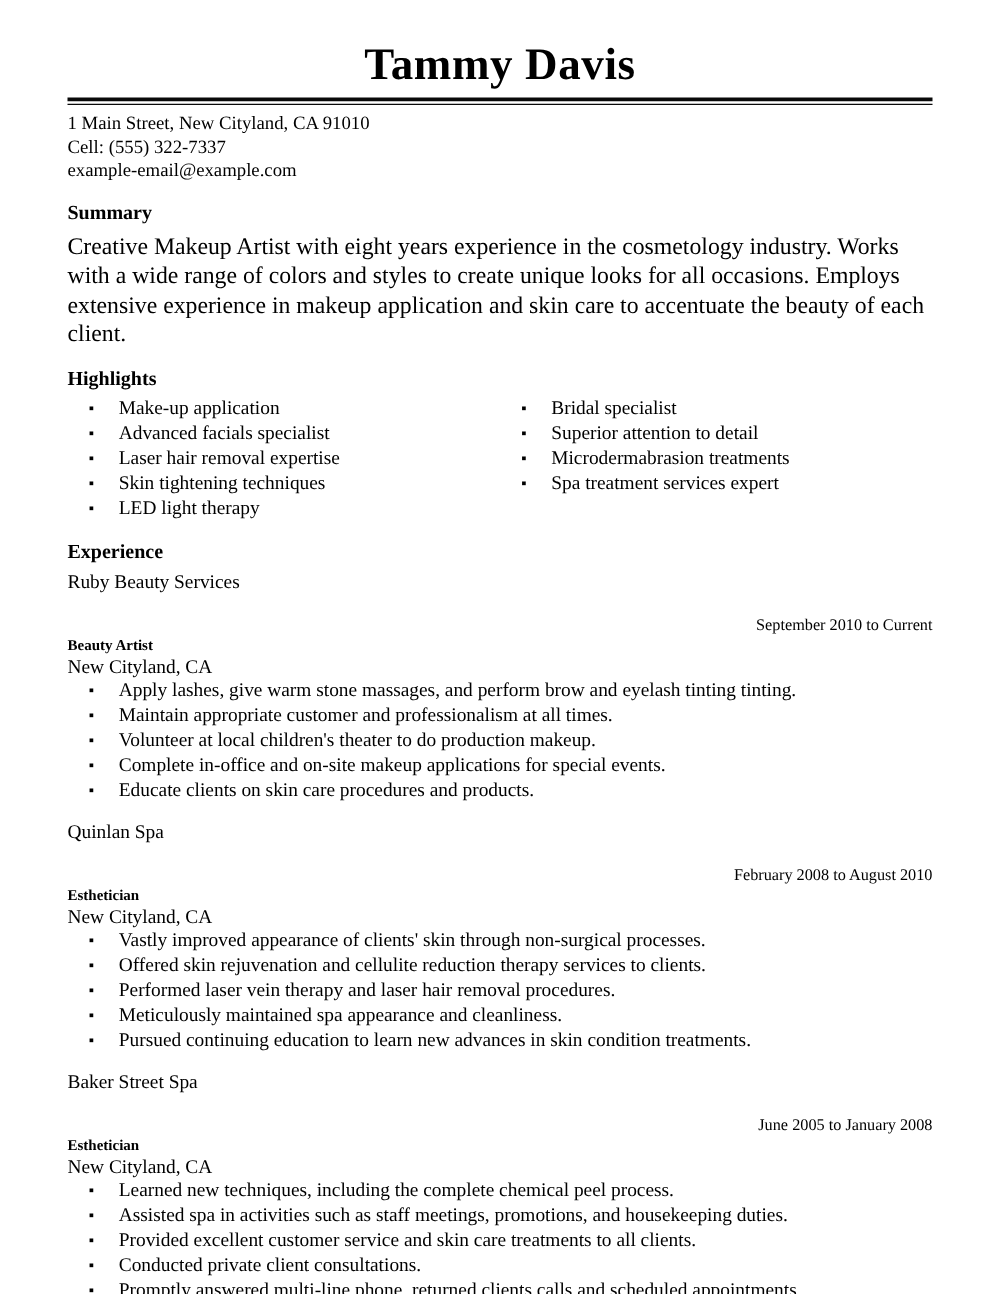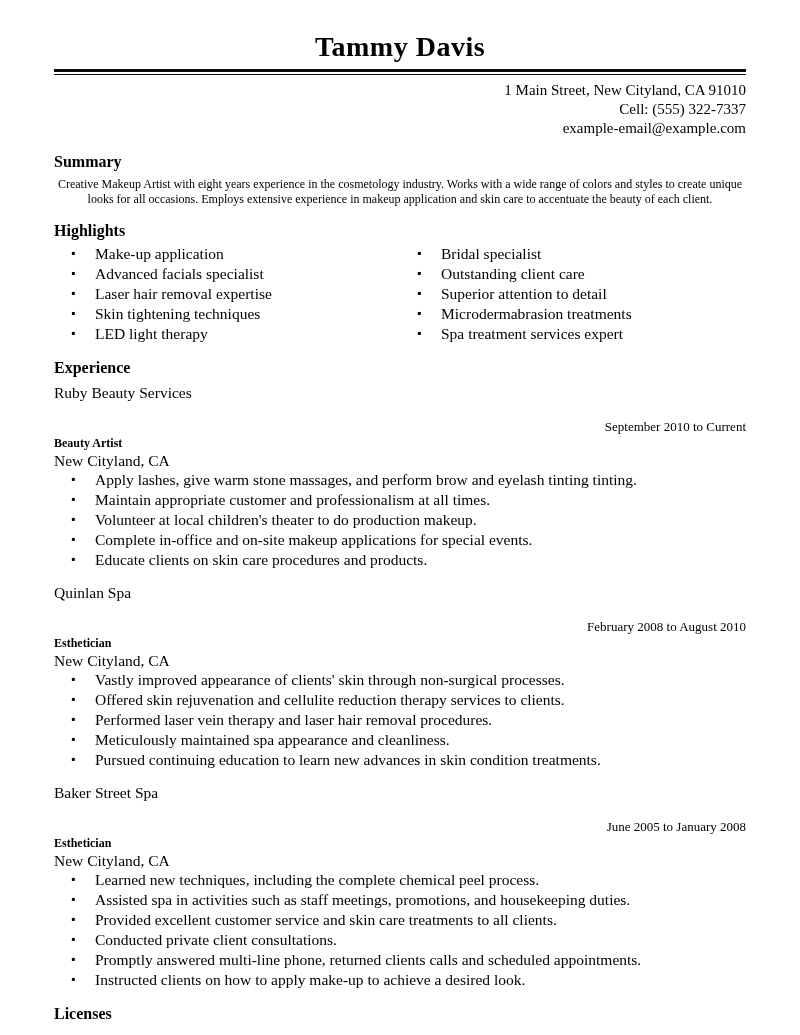--- a/index.html
+++ b/index.html
@@ -12,51 +12,50 @@
   .page {
     width: 800px;
     min-height: 1035px;
     background: #ffffff;
     padding: 32px 54px 24px 54px;
   }
 
   
   .name {
     text-align: center;
-    font-size: 28px;
+    font-size: 36px;
     font-weight: bold;
     letter-spacing: 0.5px;
     line-height: 1.1;
   }
   .double-rule {
     margin-top: 6px;
     border-top: 3px solid #0a0a0a;
     border-bottom: 1px solid #0a0a0a;
     height: 6px;
     width: 100%;
   }
   .contact {
     margin-top: 6px;
-    text-align: right;
+    text-align: left;
     font-size: 15px;
     line-height: 1.28;
   }
 
   
   .section-heading {
     font-size: 16px;
     font-weight: bold;
     margin-top: 15px;
     margin-bottom: 5px;
     line-height: 1.15;
   }
   .body-text {
-    font-size: 12px;
-    line-height: 1.24;
-    text-align: center;
+    font-size: 19px;
+    line-height: 1.24;
   }
 
   
   ul.bullets {
     list-style: none;
     font-size: 15.5px;
   }
   ul.bullets li {
     position: relative;
     padding-left: 41px;
@@ -131,21 +130,20 @@
 
       <li>Make-up application</li>
           <li>Advanced facials specialist</li>
           <li>Laser hair removal expertise</li>
           <li>Skin tightening techniques</li>
           <li>LED light therapy</li>
         </ul>
       <ul class="bullets">
 
       <li>Bridal specialist</li>
-          <li>Outstanding client care</li>
           <li>Superior attention to detail</li>
           <li>Microdermabrasion treatments</li>
           <li>Spa treatment services expert</li>
         </ul>
     </div>
   </section>
 
   <section>
     <h2 class="section-heading">Experience</h2>
 

